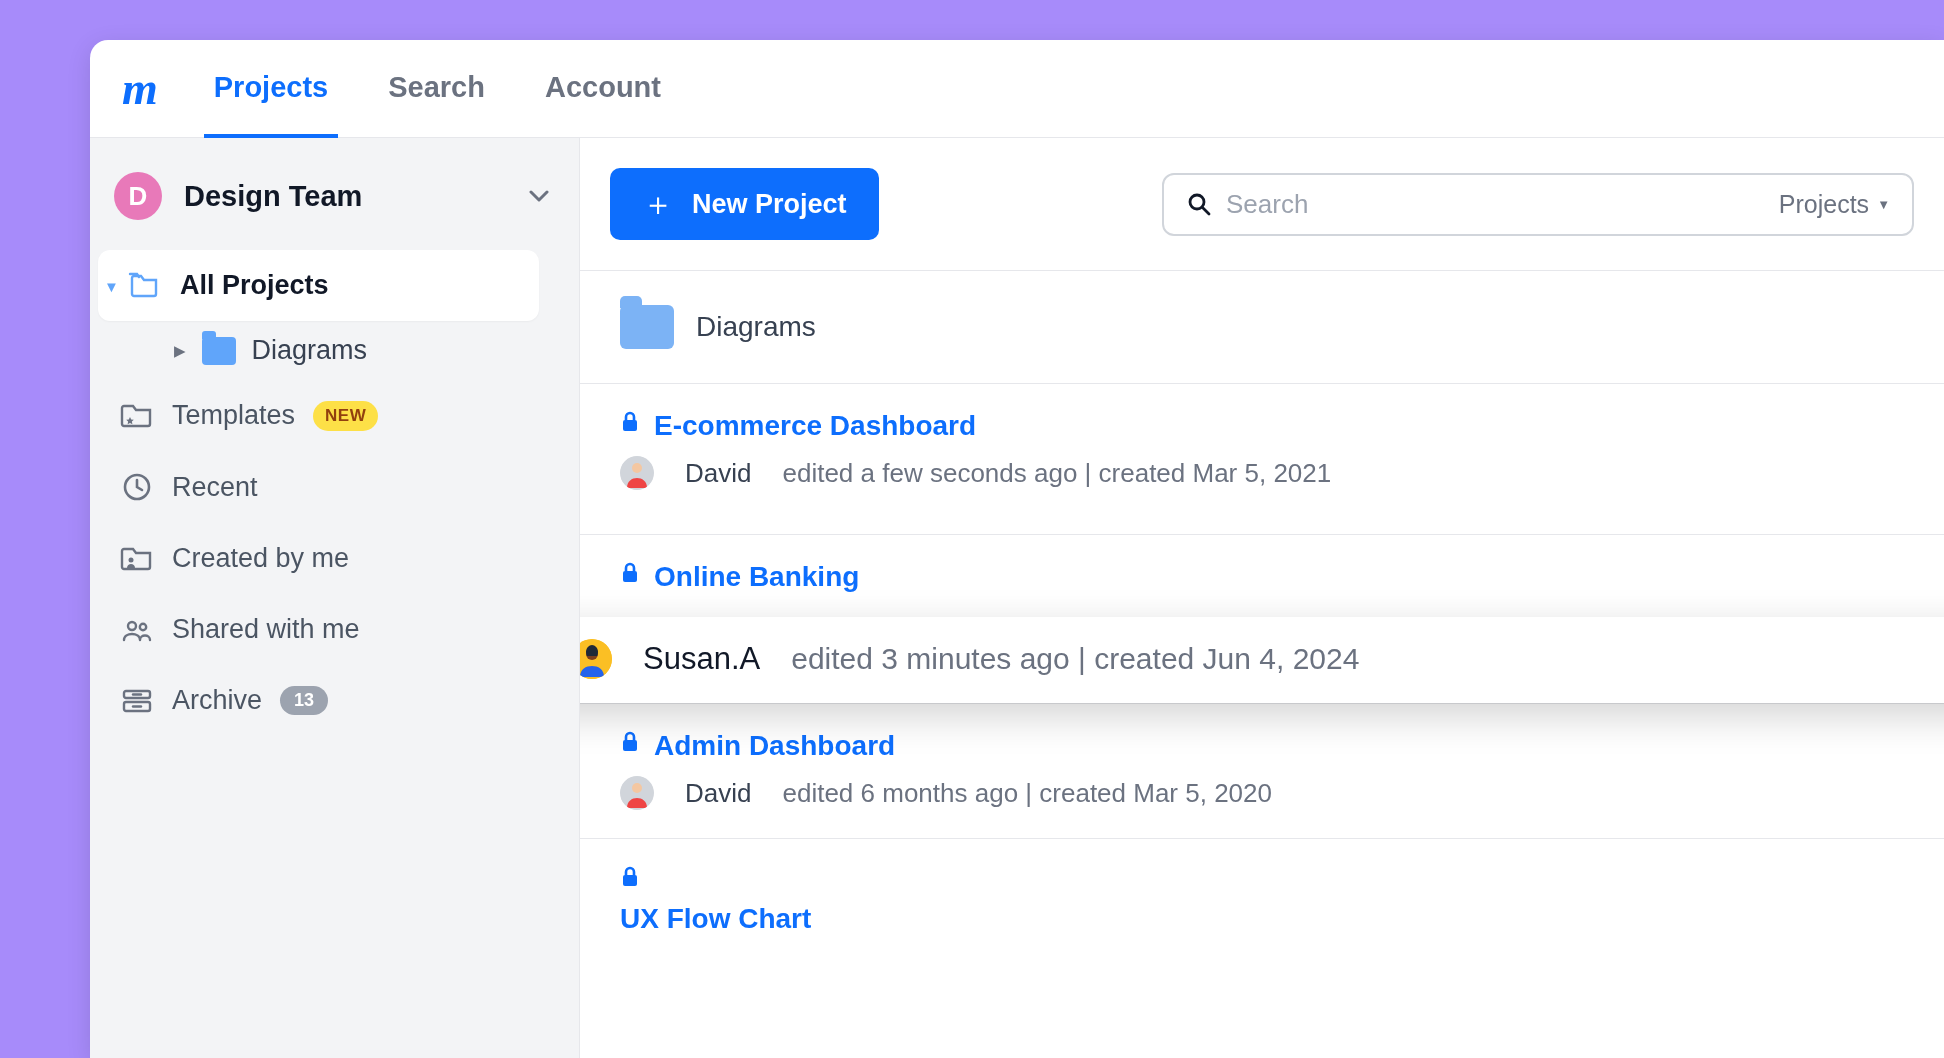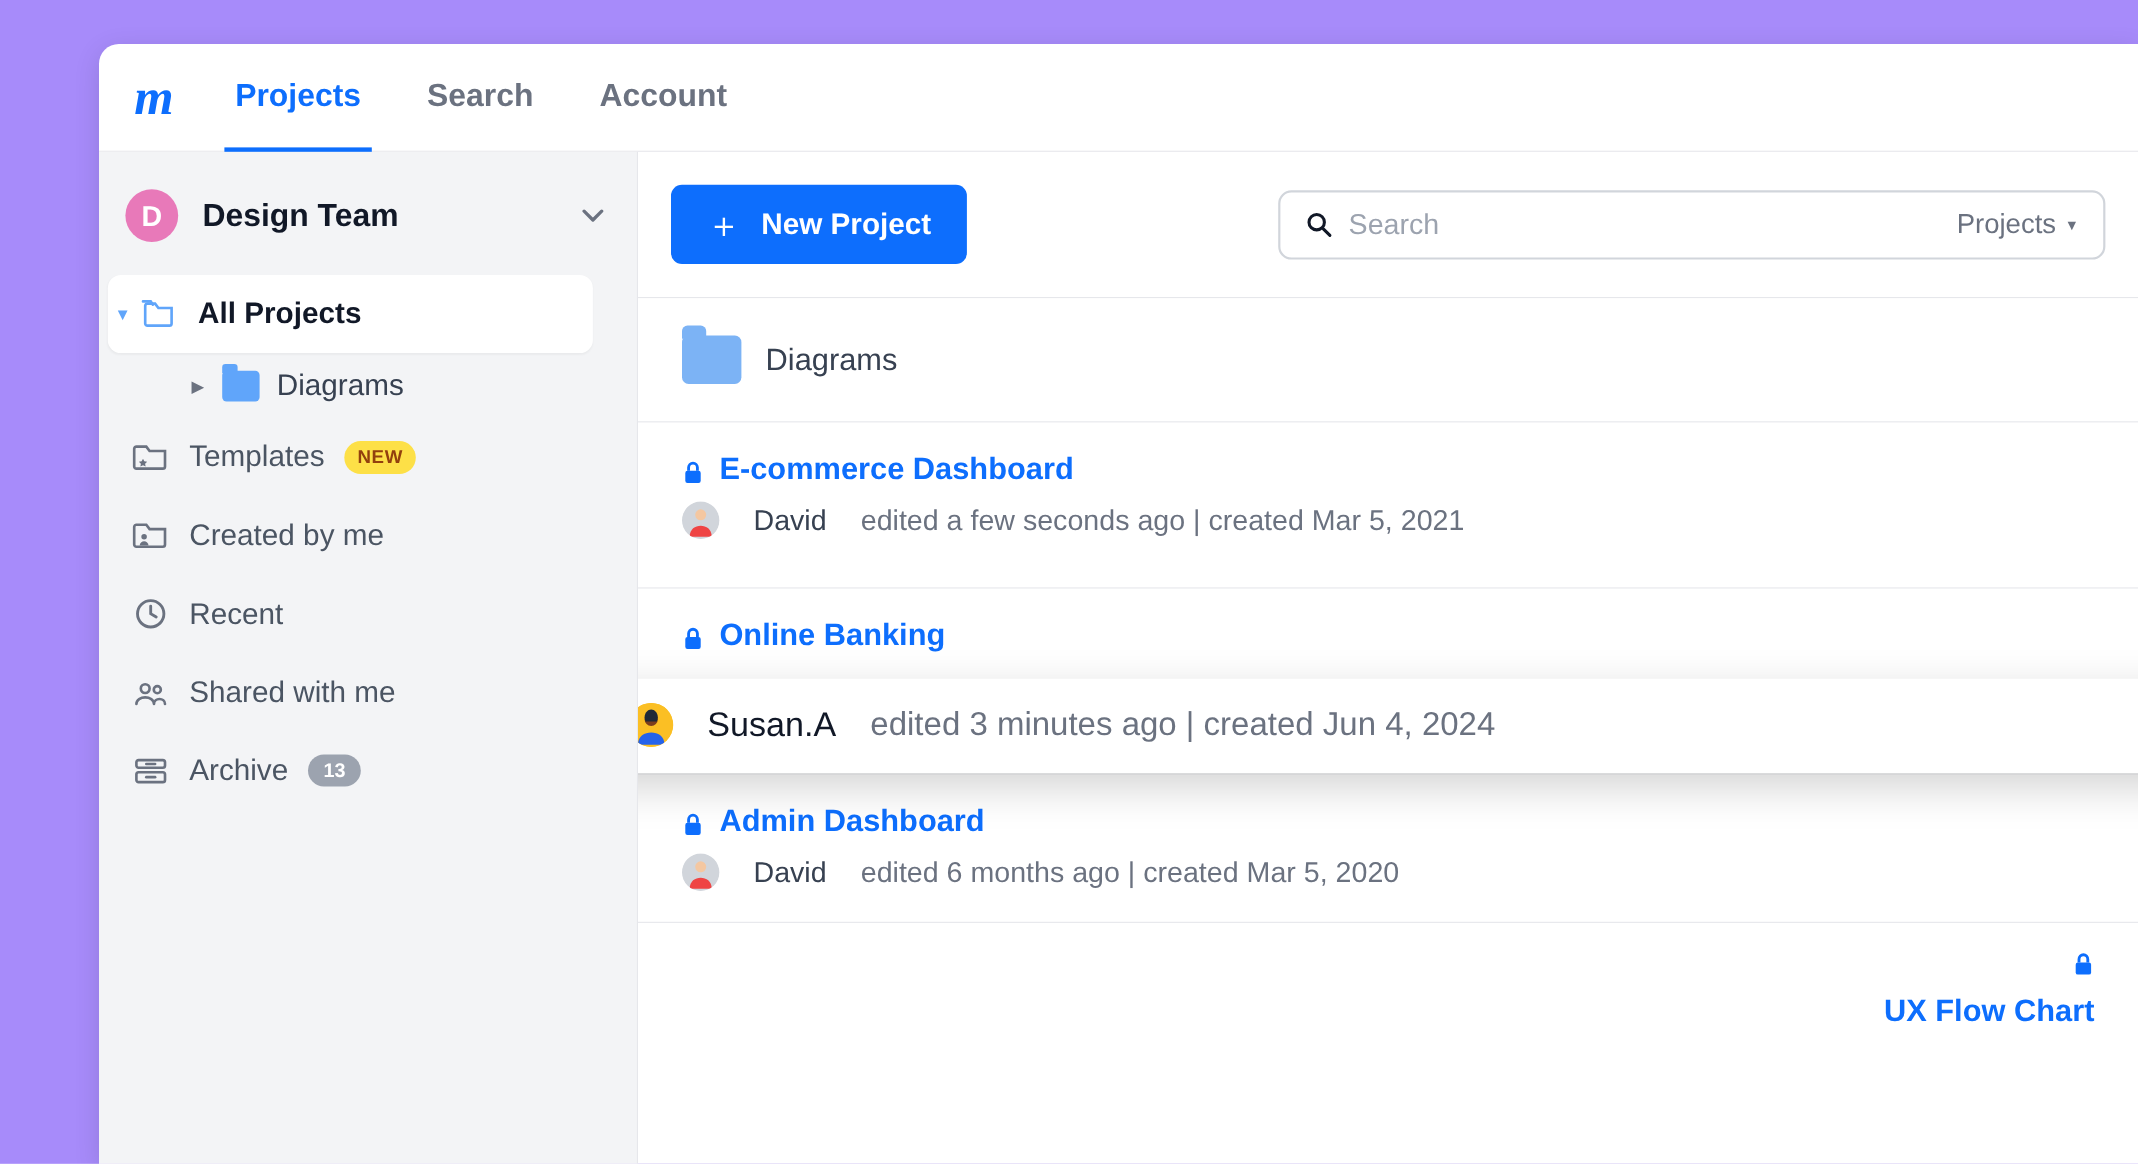--- a/index.html
+++ b/index.html
@@ -139,21 +139,21 @@
   .row.highlight {
     background: #fff;
     border-radius: 14px;
     box-shadow: 0 12px 40px rgba(0,0,0,0.18);
     margin: 0 -60px 0 -60px;
     padding: 22px 52px 24px 52px;
     border-top: none;
     position: relative; z-index: 5;
   }
   .row-title {
-    display: flex; align-items: flex-end; gap: 14px;
+    display: flex; align-items: flex-start; gap: 14px;
     font-size: 28px; color: #0d6efd; font-weight: 600;
     margin-bottom: 14px;
   }
   .lock-icon { color:#0d6efd; }
   .row-meta {
     display: flex; align-items: center; gap: 31px;
     font-size: 26px; color: #6b7280;
   }
   .row-meta .author { color: #374151; font-weight: 500; }
   .row.highlight .row-meta { font-size: 30px; }
@@ -218,37 +218,37 @@
                 <path d="M4 4h9l3 4h14v14a2 2 0 0 1-2 2H4a2 2 0 0 1-2-2V6a2 2 0 0 1 2-2z" fill="none" stroke="#6b7280" stroke-width="2.4"></path>
                 <path d="M10 15l1.2 2.4 2.6.4-1.9 1.8.5 2.6L10 21l-2.4 1.2.5-2.6-1.9-1.8 2.6-.4z" fill="#6b7280"></path>
               </svg>
           </span>
           <span>Templates</span>
           <span class="badge-new">NEW</span>
         </div>
 
         <div class="nav-item">
           <span class="icon">
+            <svg width="32" height="32" viewBox="0 0 32 32">
+                <circle cx="16" cy="16" r="12" fill="none" stroke="#6b7280" stroke-width="2.6"></circle>
+                <path d="M16 9v7l5 3" fill="none" stroke="#6b7280" stroke-width="2.6" stroke-linecap="round"></path>
+              </svg>
+          </span>
+          <span>Recent</span>
+        </div>
+
+        <div class="nav-item">
+          <span class="icon">
             <svg width="34" height="28" viewBox="0 0 34 28">
                 <path d="M4 4h9l3 4h14v14a2 2 0 0 1-2 2H4a2 2 0 0 1-2-2V6a2 2 0 0 1 2-2z" fill="none" stroke="#6b7280" stroke-width="2.4"></path>
                 <circle cx="11" cy="15" r="2.5" fill="#6b7280"></circle>
                 <path d="M7 23c0-2.5 2-4 4-4s4 1.5 4 4" fill="#6b7280"></path>
               </svg>
           </span>
           <span>Created by me</span>
-        </div>
-
-        <div class="nav-item">
-          <span class="icon">
-            <svg width="32" height="32" viewBox="0 0 32 32">
-                <circle cx="16" cy="16" r="12" fill="none" stroke="#6b7280" stroke-width="2.6"></circle>
-                <path d="M16 9v7l5 3" fill="none" stroke="#6b7280" stroke-width="2.6" stroke-linecap="round"></path>
-              </svg>
-          </span>
-          <span>Recent</span>
         </div>
 
         <div class="nav-item">
           <span class="icon">
             <svg width="34" height="28" viewBox="0 0 34 28">
                 <circle cx="12" cy="10" r="4" fill="none" stroke="#6b7280" stroke-width="2.4"></circle>
                 <circle cx="23" cy="11" r="3.2" fill="none" stroke="#6b7280" stroke-width="2.4"></circle>
                 <path d="M4 24c0-4 4-6 8-6s8 2 8 6M20 24c0-3 2.5-4.5 5-4.5s5 1.5 5 4.5" fill="none" stroke="#6b7280" stroke-width="2.4" stroke-linecap="round"></path>
               </svg>
           </span>

